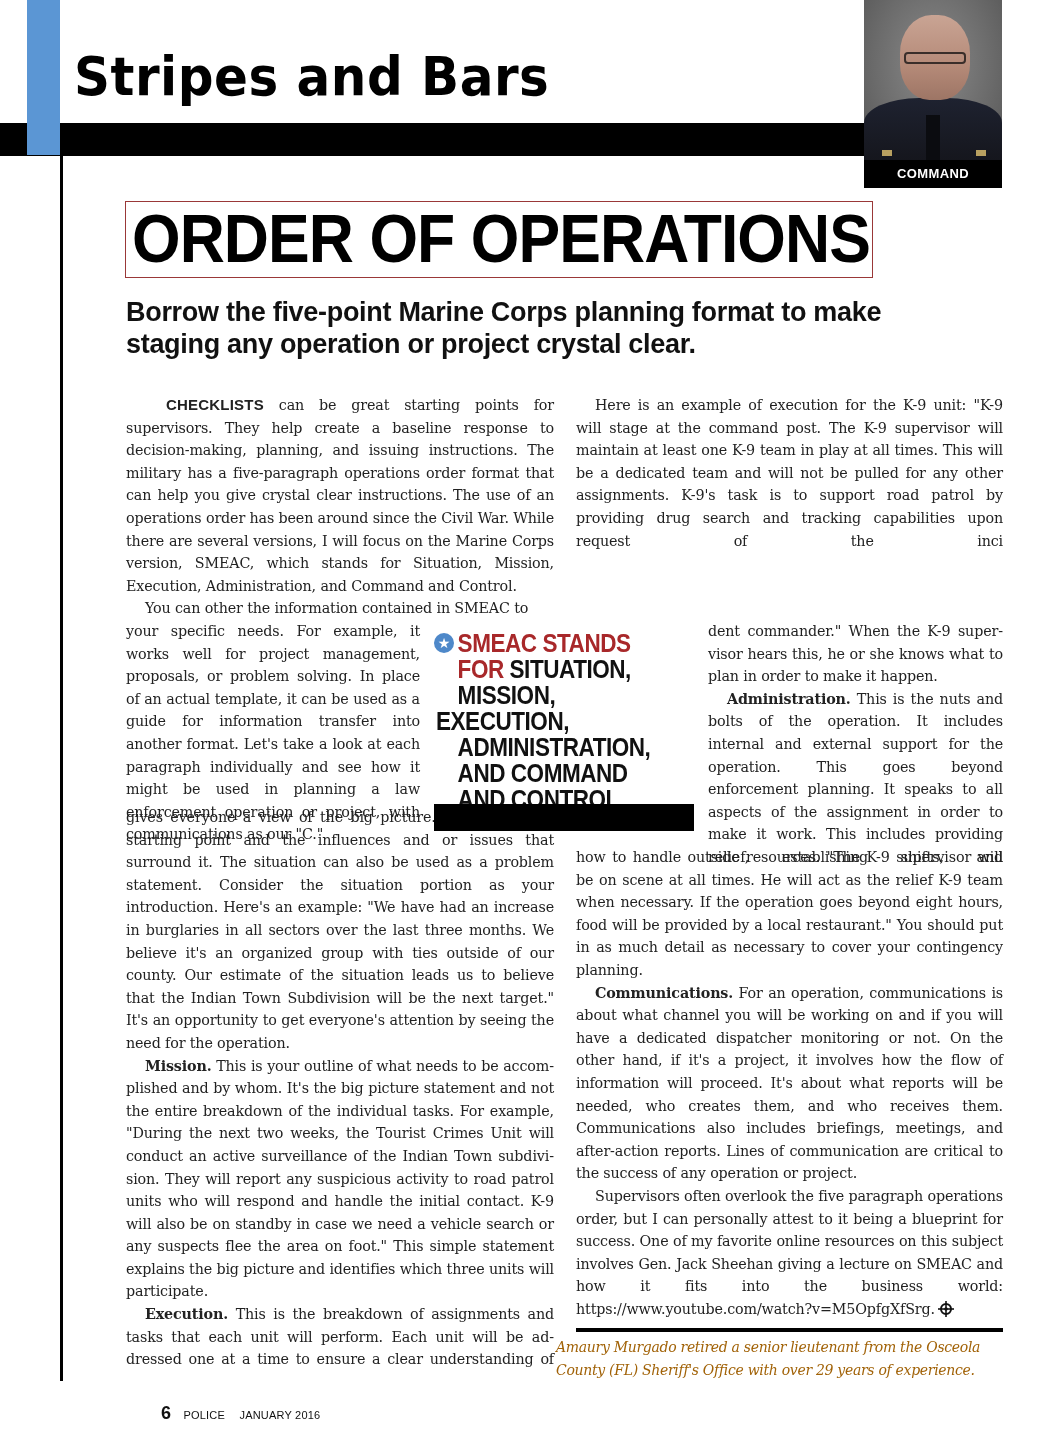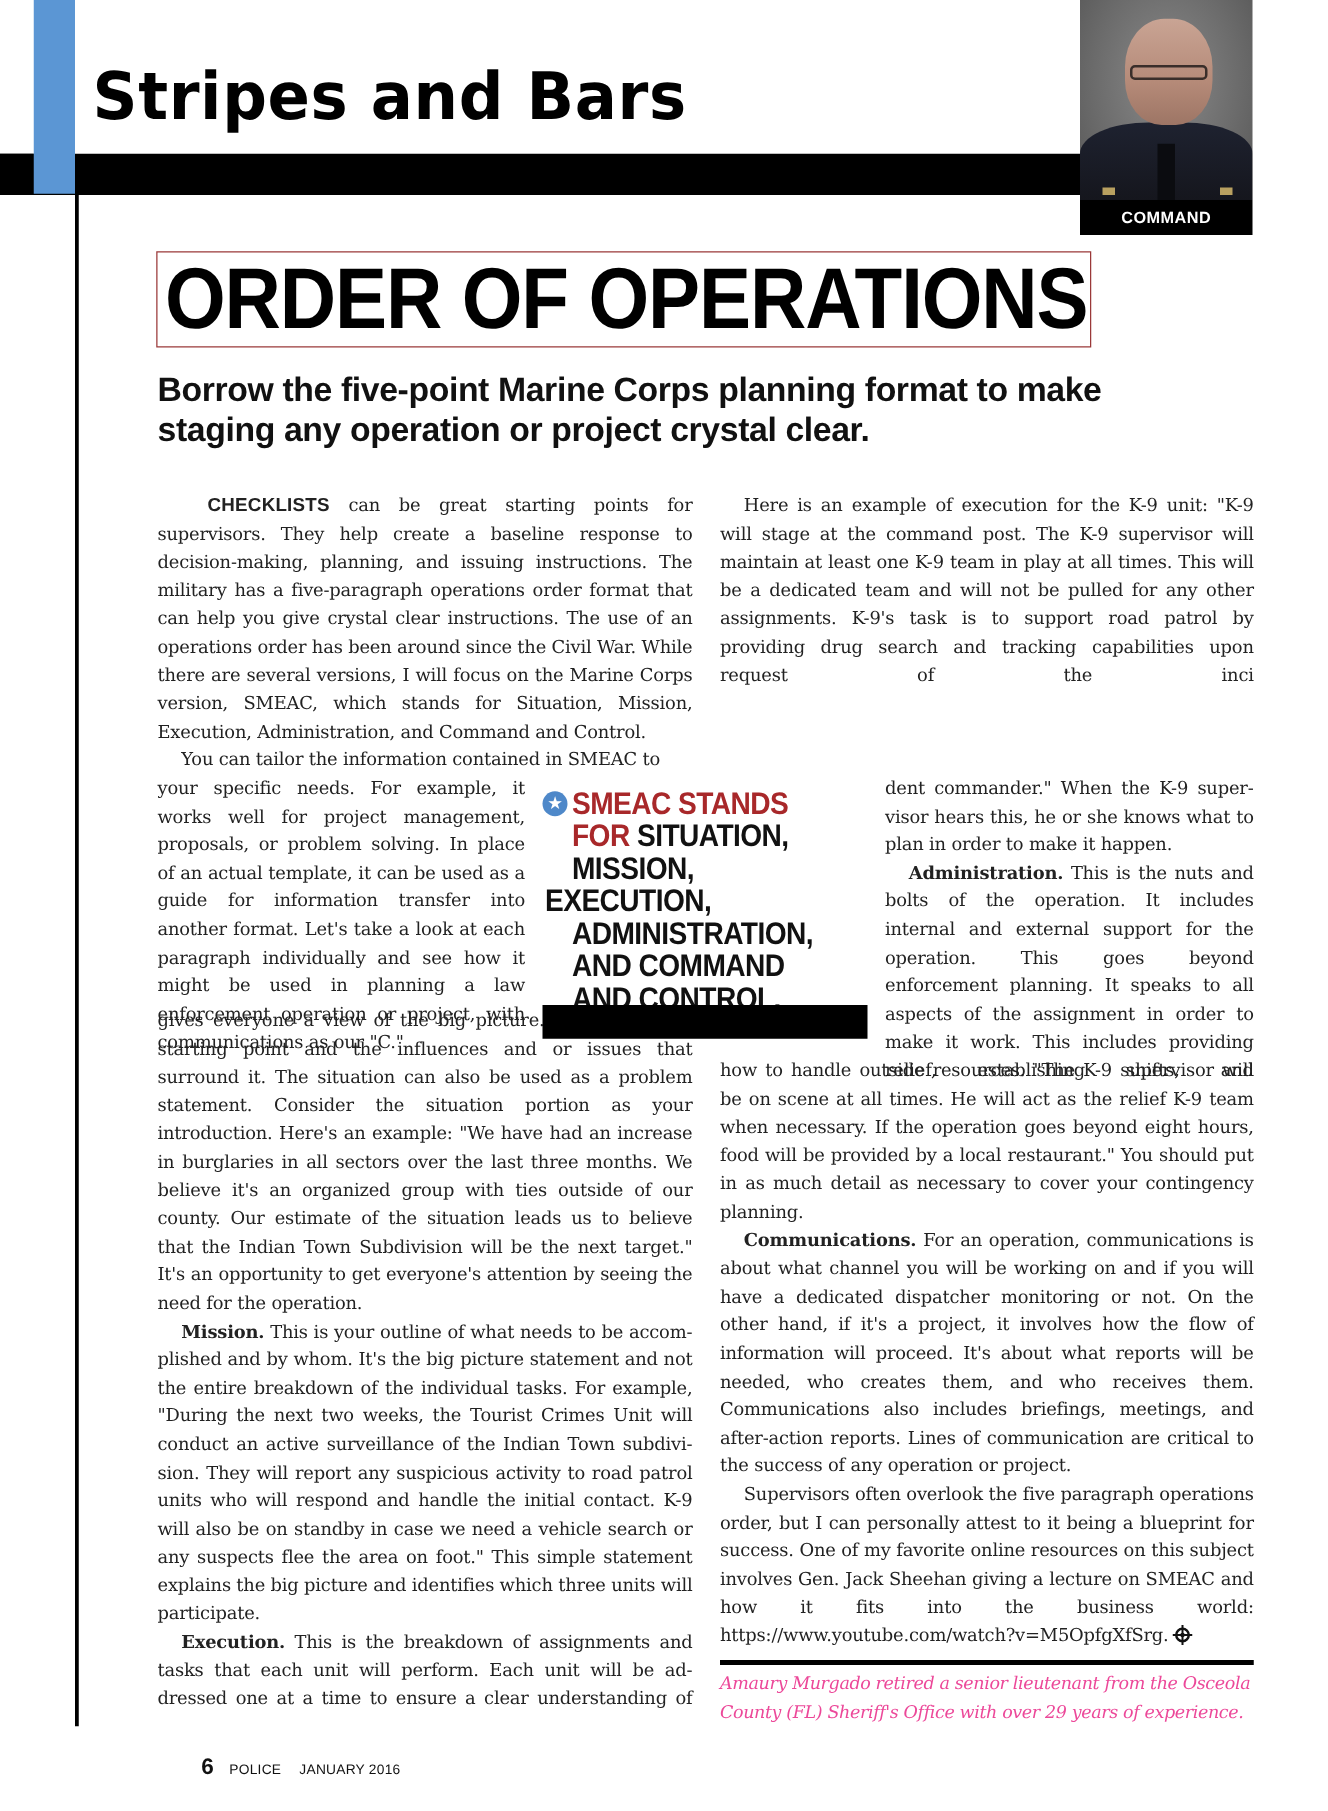--- a/index.html
+++ b/index.html
@@ -41,21 +41,21 @@
     .col-right-3 { left: 576px; top: 846px; width: 427px; }
 
     .pullquote { position: absolute; left: 436px; top: 630px; width: 265px; font-family: "Liberation Sans", sans-serif; font-weight: 700; font-size: 25px; line-height: 26px; color: #111; letter-spacing: -0.5px; transform: scaleX(0.9); transform-origin: left top; }
     .pullquote .red { color: #a8282a; }
     .pq-star { position: absolute; left: 434px; top: 633px; width: 20px; height: 20px; border-radius: 50%; background: #4e88c9; color: #fff; font-size: 14px; line-height: 20px; text-align: center; font-family: "DejaVu Sans", sans-serif; }
     .pq-bar { position: absolute; left: 434px; top: 804px; width: 260px; height: 27px; background: #000; }
 
     .end-mark { display: inline-block; width: 16px; height: 16px; vertical-align: -3px; margin-left: 3px; }
 
     .bio-rule { position: absolute; left: 576px; top: 1328px; width: 427px; height: 4px; background: #000; }
-    .bio { position: absolute; left: 576px; top: 1336px; width: 430px; font-family: "DejaVu Serif", serif; font-style: italic; font-size: 14px; line-height: 23px; color: #ec4899; letter-spacing: -0.3px; }
+    .bio { position: absolute; left: 556px; top: 1336px; width: 430px; font-family: "DejaVu Serif", serif; font-style: italic; font-size: 14px; line-height: 23px; color: #a16207; letter-spacing: -0.3px; }
 
     .folio { position: absolute; left: 126px; top: 1403px; font-family: "Liberation Sans", sans-serif; color: #111; white-space: nowrap; margin-left: 35px; }
     .folio .num { font-weight: 700; font-size: 18px; margin-right: 8px; }
     .folio .pub { font-size: 11px; letter-spacing: 0.2px; margin-right: 10px; }
     .folio .date { font-size: 11px; letter-spacing: 0.2px; }
   </style>
 </head>
 <body>
 
 <div class="black-band-left"></div>
@@ -74,21 +74,21 @@
   <div class="photo-badge" style="left:112px"></div>
 </div>
 <div class="name-bar">COMMAND MURGADO</div>
 
 <div class="headline-box"></div>
 <div class="headline">ORDER OF OPERATIONS</div>
 <div class="deck">Borrow the five-point Marine Corps planning format to make staging any operation or project crystal clear.</div>
 
 <div class="col col-left-1">
   <p class="noindent"><span class="lead-cap">CHECKLISTS</span><span> can be great starting points for supervisors. They help create a baseline response to decision-making, planning, and issuing instructions. The military has a five-paragraph operations order format that can help you give crystal clear instructions. The use of an operations order has been around since the Civil War. While there are several versions, I will focus on the Marine Corps version, SMEAC, which stands for Situation, Mission, Execution, Administra­tion, and Command and Control.</span></p>
-  <p>You can tailor the information contained in SMEAC to</p>
+  <p>You can other the information contained in SMEAC to</p>
 </div>
 
 <div class="col col-left-2">
   <p class="noindent">your specific needs. For example, it works well for project management, proposals, or problem solving. In place of an actual template, it can be used as a guide for in­formation transfer into another format. Let's take a look at each paragraph indi­vidually and see how it might be used in planning a law enforcement operation or project, with communications as our "C."</p>
 </div>
 
 <div class="col col-left-3">
   <p class="noindent">gives everyone a view of the big picture. It gives us our start­ing point and the influences and or issues that surround it. The situation can also be used as a problem statement. Con­sider the situation portion as your introduction. Here's an example: "We have had an increase in burglaries in all sec­tors over the last three months. We believe it's an organized group with ties outside of our county. Our estimate of the situation leads us to believe that the Indian Town Subdivi­sion will be the next target." It's an opportunity to get every­one's attention by seeing the need for the operation.</p>
   <p><b>Mission.</b><span> This is your outline of what needs to be accom­plished and by whom. It's the big picture statement and not the entire breakdown of the individual tasks. For example, "During the next two weeks, the Tourist Crimes Unit will conduct an active surveillance of the Indian Town subdivi­sion. They will report any suspicious activity to road patrol units who will respond and handle the initial contact. K-9 will also be on standby in case we need a vehicle search or any suspects flee the area on foot." This simple statement ex­plains the big picture and identifies which three units will participate.</span></p>
   <p style="text-align-last: justify;"><b>Execution.</b><span> This is the breakdown of assignments and tasks that each unit will perform. Each unit will be ad­dressed one at a time to ensure a clear understanding of</span></p>

